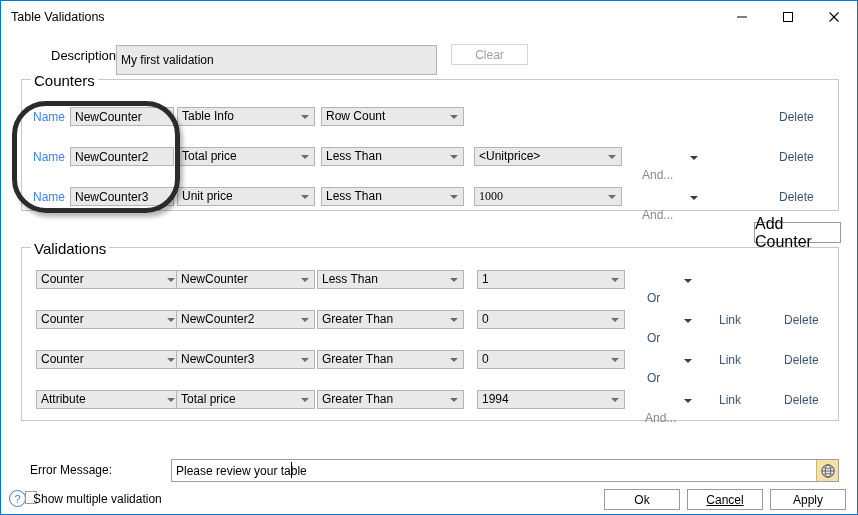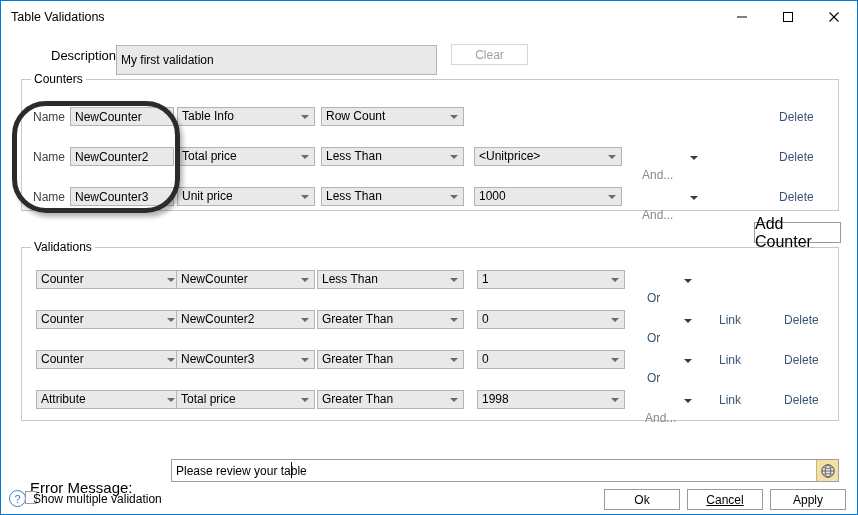--- a/index.html
+++ b/index.html
@@ -98,21 +98,21 @@
     border: 1px solid #c8c8c8;
     box-sizing: border-box;
     background: transparent;
   }
   .group-title {
     position: absolute;
     top: -8px;
     left: 9px;
     background: #ffffff;
     padding: 0 3px;
-    font-size: 12px;
+    font-size: 15px;
     color: #000;
     white-space: nowrap;
   }
   #group-counters { left: 20px; top: 78px; width: 818px; height: 132px; }
   #group-validations { left: 20px; top: 246px; width: 818px; height: 174px; }
 
   
   .combo {
     position: absolute;
     height: 19px;
@@ -144,21 +144,21 @@
     font-family: "Liberation Sans", sans-serif;
     font-size: 12px;
     color: #000;
     line-height: 17px;
     padding-left: 4px;
     outline: none;
   }
   .field-label {
     position: absolute;
     font-size: 12px;
-    color: #404040;
+    color: #3b82f6;
     white-space: nowrap;
   }
   .linklabel {
     position: absolute;
     font-size: 12px;
     color: #3b5374;
     white-space: nowrap;
   }
   .op-label {
     position: absolute;
@@ -187,24 +187,23 @@
     color: #000;
     display: flex;
     align-items: center;
     justify-content: center;
   }
 
   
   #err-label {
     position: absolute;
     left: 29px; top: 462px;
-    font-size: 15px;
-    color: #000;
-    white-space: nowrap;
-    margin-top: 16px;
+    font-size: 12px;
+    color: #000;
+    white-space: nowrap;
   }
   #err-input {
     position: absolute;
     left: 170px; top: 458px;
     width: 668px; height: 23px;
     background: #ffffff;
     border: 1px solid #a0a0a0;
     box-sizing: border-box;
     font-family: "Liberation Sans", sans-serif;
     font-size: 12px;
@@ -366,21 +365,21 @@
       <div class="field-label" style="left:11px; top:110px;">Name</div>
       <input class="textbox" style="left: 48px; top: 107px; width: 104px;" type="text" value="NewCounter3">
       <div class="combo" style="left:155px; top:107px; width:138px;">
         <span>Unit price</span>
         <span class="arrow"></span>
       </div>
       <div class="combo" style="left:299px; top:107px; width:143px;">
         <span>Less Than</span>
         <span class="arrow"></span>
       </div>
-      <div class="combo" style="left:452px; top:107px; width:148px;">
+      <div class="combo" style="left:452px; top:107px; width:148px;font-family:Liberation Serif, serif;">
         <span>1000</span>
         <span class="arrow"></span>
       </div>
       <div class="op-label" style="left:620px; top:110px;">And...</div>
       <div class="op-arrow" style="left:668px; top:116px;"></div>
       <div class="linklabel" style="left:757px; top:110px;">Delete</div>
     </div>
   </div>
 
   <div id="add-counter-button">Add Counter</div>
@@ -462,21 +461,21 @@
       </div>
       <div class="combo" style="left:154px; top:142px; width:139px;">
         <span>Total price</span>
         <span class="arrow"></span>
       </div>
       <div class="combo" style="left:295px; top:142px; width:147px;">
         <span>Greater Than</span>
         <span class="arrow"></span>
       </div>
       <div class="combo" style="left:455px; top:142px; width:148px;">
-        <span>1998</span>
+        <span>1994</span>
         <span class="arrow"></span>
       </div>
       <div class="op-label" style="left:623px; top:145px;">And...</div>
       <div class="op-arrow" style="left:662px; top:151px;"></div>
       <div class="linklabel" style="left:697px; top:145px;">Link</div>
       <div class="linklabel" style="left:762px; top:145px;">Delete</div>
     </div>
   </div>
 
   <div id="err-label">Error Message:</div>

